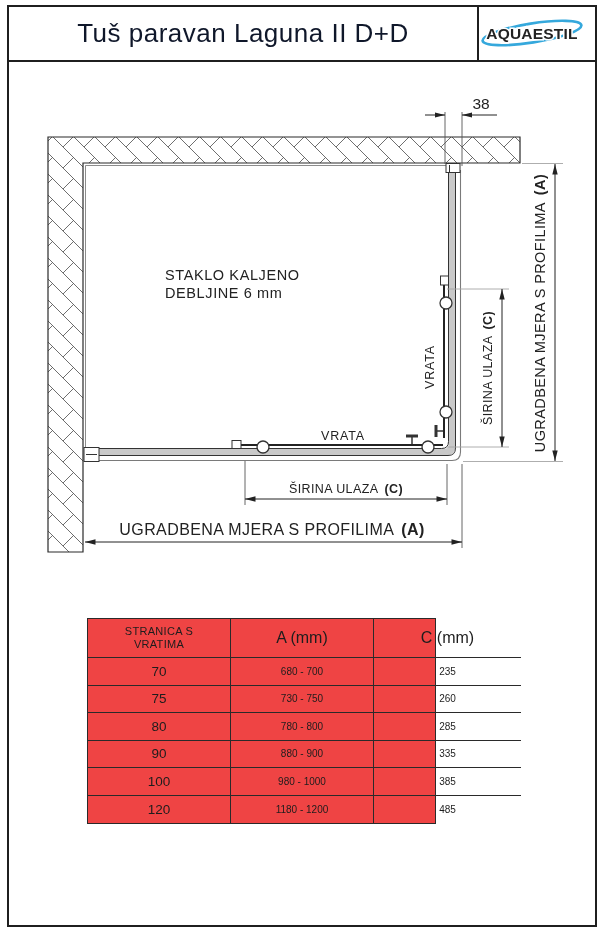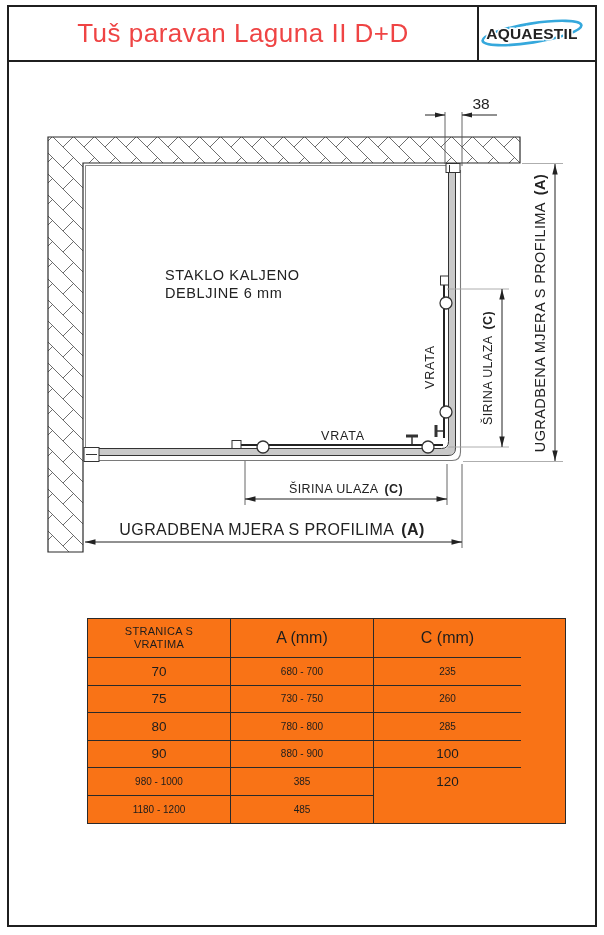--- a/index.html
+++ b/index.html
@@ -10,33 +10,33 @@
   }
   .frame {
     position:absolute; left:7px; top:5px; width:586px; height:918px;
     border:2px solid #1f1f1f;
   }
   .header {
     position:absolute; left:7px; top:5px; width:586px; height:53px;
     border:2px solid #1f1f1f; display:flex; align-items:stretch; background:#fff;
   }
   .title-cell { flex:1; display:flex; align-items:center; justify-content:center; }
-  .title-cell span { font-size:26px; color:#ef4444; letter-spacing:0.5px; }
+  .title-cell span { font-size:26px; color:#0f172a; letter-spacing:0.5px; }
   .logo-cell {
     width:116px; border-left:2px solid #1f1f1f;
     display:flex; align-items:center; justify-content:flex-start;
   }
   svg.drawing { position:absolute; left:0; top:0; width:604px; height:935px; }
   svg text { font-family:"Liberation Sans","DejaVu Sans",sans-serif; fill:#222; }
 
   .spec-table {
-    position:absolute; left:87px; top:618px; width:479px;
+    position:absolute; left:87px; top:618px; width:349px;
     display:grid; grid-template-columns:143px 143px 147px;
     grid-template-rows:39px repeat(6, 27.5px);
-    border:1.5px solid #2a2a2a; background:#f97316; box-sizing:border-box;
+    border:1.5px solid #2a2a2a; background:#ef4444; box-sizing:border-box;
   }
   .spec-table .cell {
     border-right:1px solid #2a2a2a; border-bottom:1px solid #2a2a2a;
     display:flex; align-items:center; justify-content:center; text-align:center;
     font-size:10px; color:#1d1d1d; box-sizing:border-box;
   }
   .spec-table .cell:nth-child(3n) { border-right:none; }
   .spec-table .cell.last-row { border-bottom:none; }
   .spec-table .hdr-small { font-size:11px; line-height:1.2; letter-spacing:0.3px; }
   .spec-table .hdr { font-size:16px; }
@@ -164,20 +164,21 @@
     <div class="cell bold">75</div>
     <div class="cell">730 - 750</div>
     <div class="cell">260</div>
 
     <div class="cell bold">80</div>
     <div class="cell">780 - 800</div>
     <div class="cell">285</div>
 
     <div class="cell bold">90</div>
     <div class="cell">880 - 900</div>
+    <div class="cell">335</div>
 
     <div class="cell bold">100</div>
     <div class="cell">980 - 1000</div>
     <div class="cell">385</div>
 
     <div class="cell bold last-row">120</div>
     <div class="cell last-row">1180 - 1200</div>
     <div class="cell last-row">485</div>
   </div>
 

